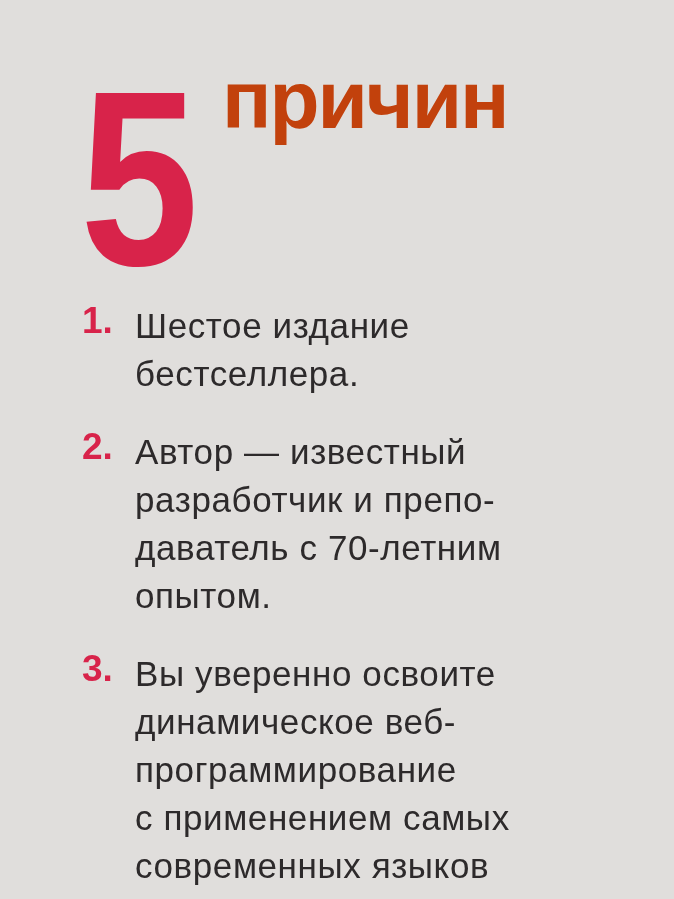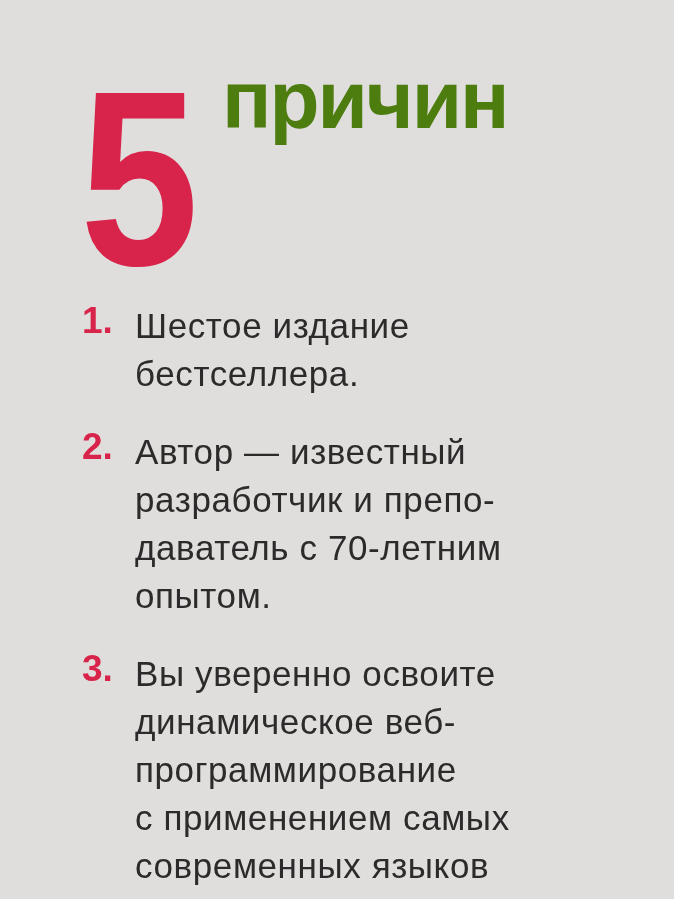--- a/index.html
+++ b/index.html
@@ -29,21 +29,21 @@
     font-weight: 700;
     color: #d8234a;
     transform: scaleX(0.86);
     transform-origin: left top;
     letter-spacing: 0;
   }
   .title-block {
     position: absolute;
     left: 222px;
     top: 67px;
-    color: #4d7c0f;
+    color: #c2410c;
   }
   .title-line {
     font-size: 82px;
     line-height: 65px;
     font-weight: 700;
     letter-spacing: -2px;
     white-space: nowrap;
   }
   
   .reasons {

